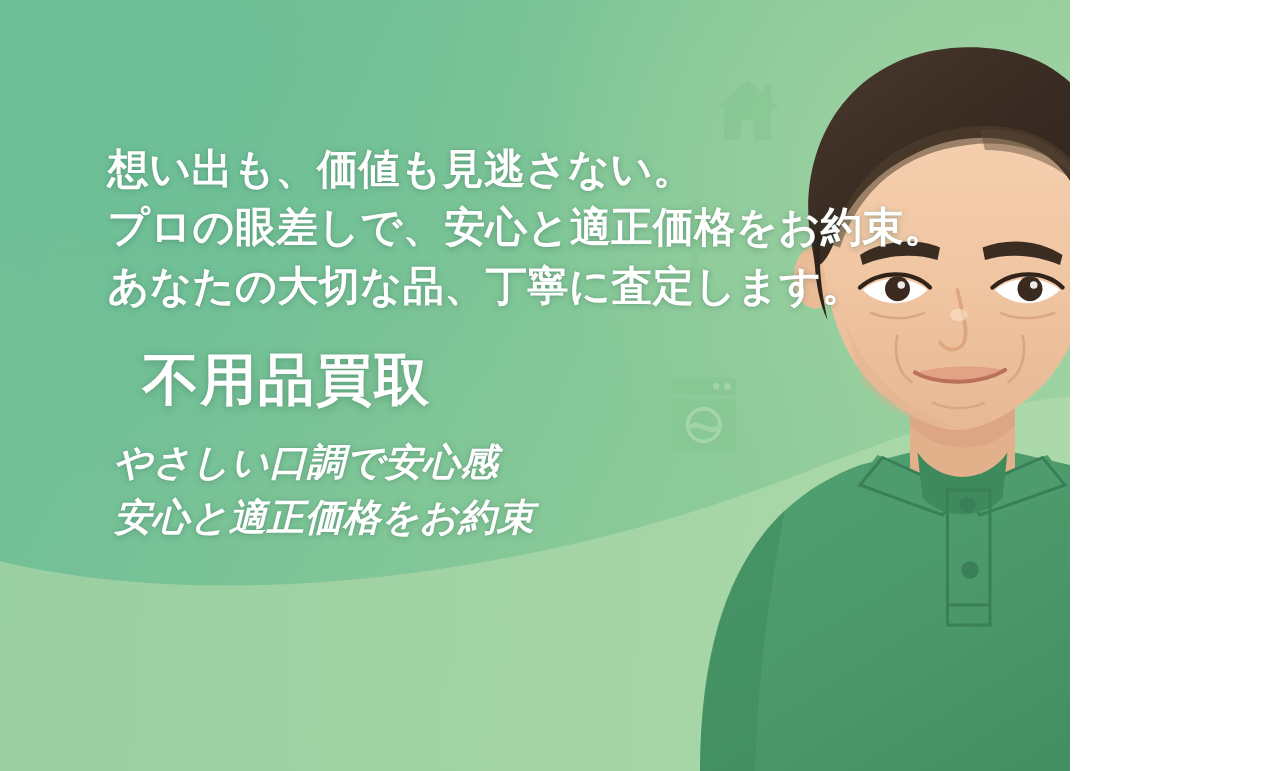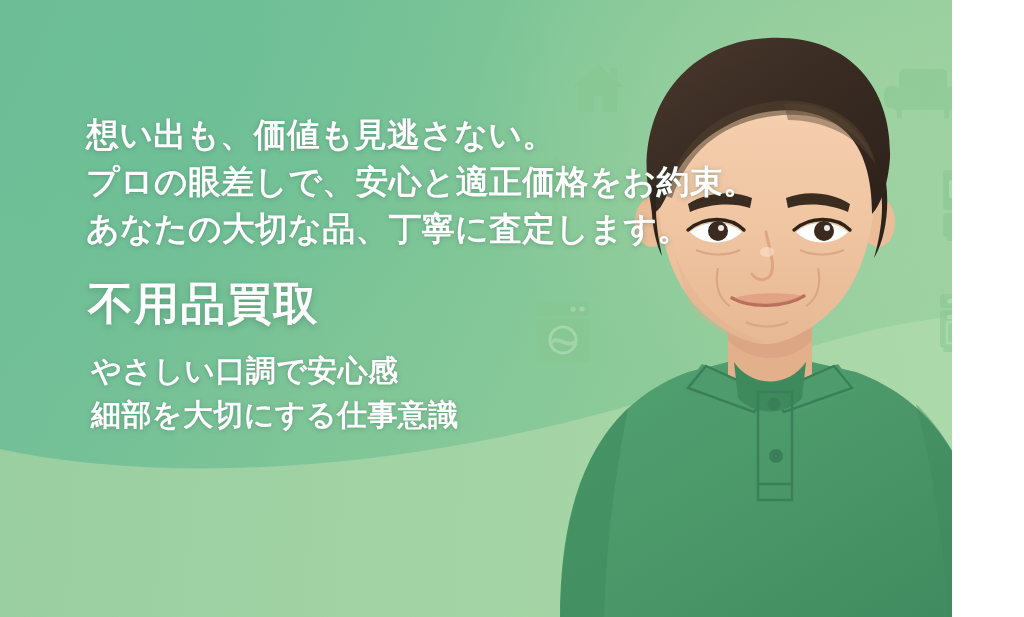--- a/index.html
+++ b/index.html
@@ -1,21 +1,21 @@
 <!DOCTYPE html>
 <html lang="ja"><head>
 <meta charset="utf-8">
 <title>不用品買取バナー</title>
 <style>
   html,body{margin:0;padding:0;background:#fff;}
   body{font-family:"Liberation Sans","DejaVu Sans",sans-serif;}
 
   .banner{
     position:relative;
-    width:952px;height:617px;
+    width:856px;height:617px;
     overflow:hidden;
     background:linear-gradient(115deg,
       #6FBE97 0%,
       #74C097 22%,
       #80C697 45%,
       #8ECB9A 68%,
       #9AD0A0 85%,
       #A3D4A6 100%);
   }
 
@@ -67,42 +67,42 @@
     font-weight:700;
     line-height:1.42;
     letter-spacing:.2px;
     text-shadow:0 1px 5px rgba(40,90,65,.30), 0 0 1px rgba(40,90,65,.35);
     white-space:nowrap;
   }
   .lede-line{display:block;}
 
   .headline{
     margin-top:26px;
-    margin-left:2px;
+    margin-left:28px;
     color:#ffffff;
     font-size:45px;
     font-weight:800;
     line-height:1.12;
     letter-spacing:1.2px;
     text-shadow:0 2px 7px rgba(40,90,65,.33), 0 0 1px rgba(40,90,65,.4);
     white-space:nowrap;
   }
 
   .points{
     margin-top:20px;
     margin-left:5px;
     color:#ffffff;
     font-size:30px;
     font-weight:600;
     line-height:1.48;
     letter-spacing:.4px;
     text-shadow:0 1px 5px rgba(40,90,65,.30), 0 0 1px rgba(40,90,65,.35);
     white-space:nowrap;
   }
-  .point-line{display:block;}
+  .point-line{display:block;font-style:italic;}
 </style>
 </head>
 <body>
 
 <div class="banner">
 
   <div class="tint-a"></div>
   <div class="tint-b"></div>
 
   <div class="curve">
@@ -297,18 +297,18 @@
     <div class="lede">
       <span class="lede-line">想い出も、価値も見逃さない。</span>
       <span class="lede-line">プロの眼差しで、安心と適正価格をお約束。</span>
       <span class="lede-line">あなたの大切な品、丁寧に査定します。</span>
     </div>
 
     <div class="headline">不用品買取</div>
 
     <div class="points">
       <span class="point-line">やさしい口調で安心感</span>
-      <span class="point-line">細部を大切にする仕事意識</span>
+      <span class="point-line">安心と適正価格をお約束</span>
     </div>
 
   </div>
 
 </div>
 
 </body></html>

